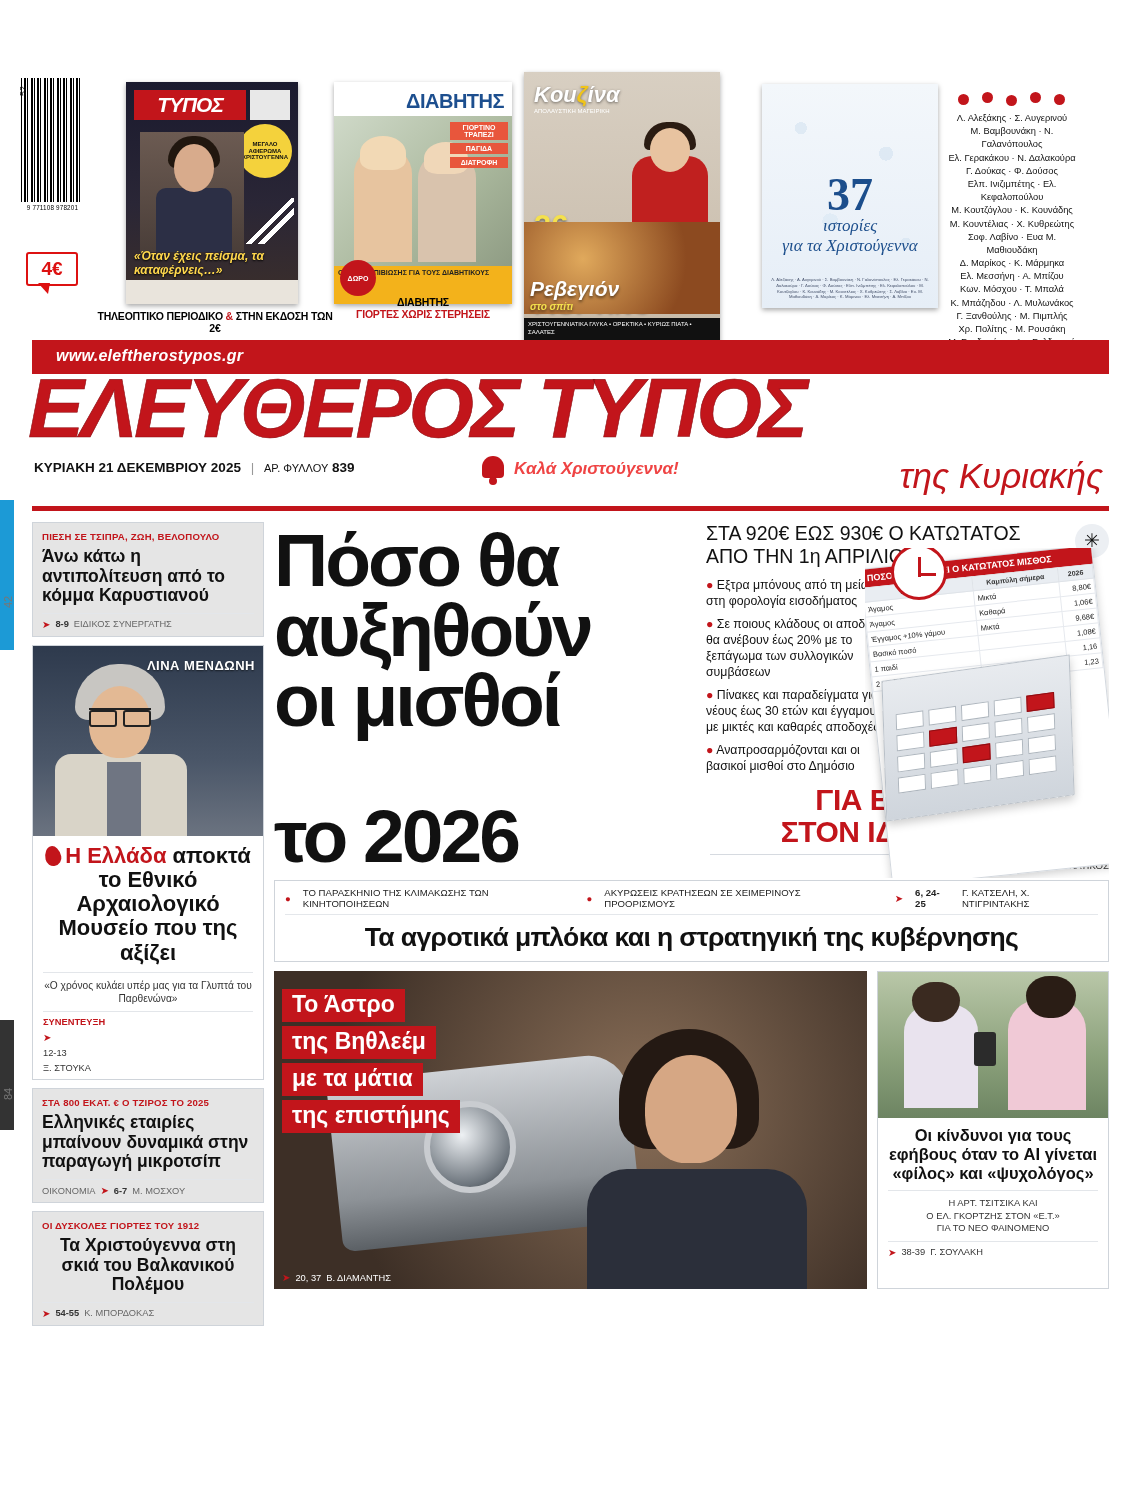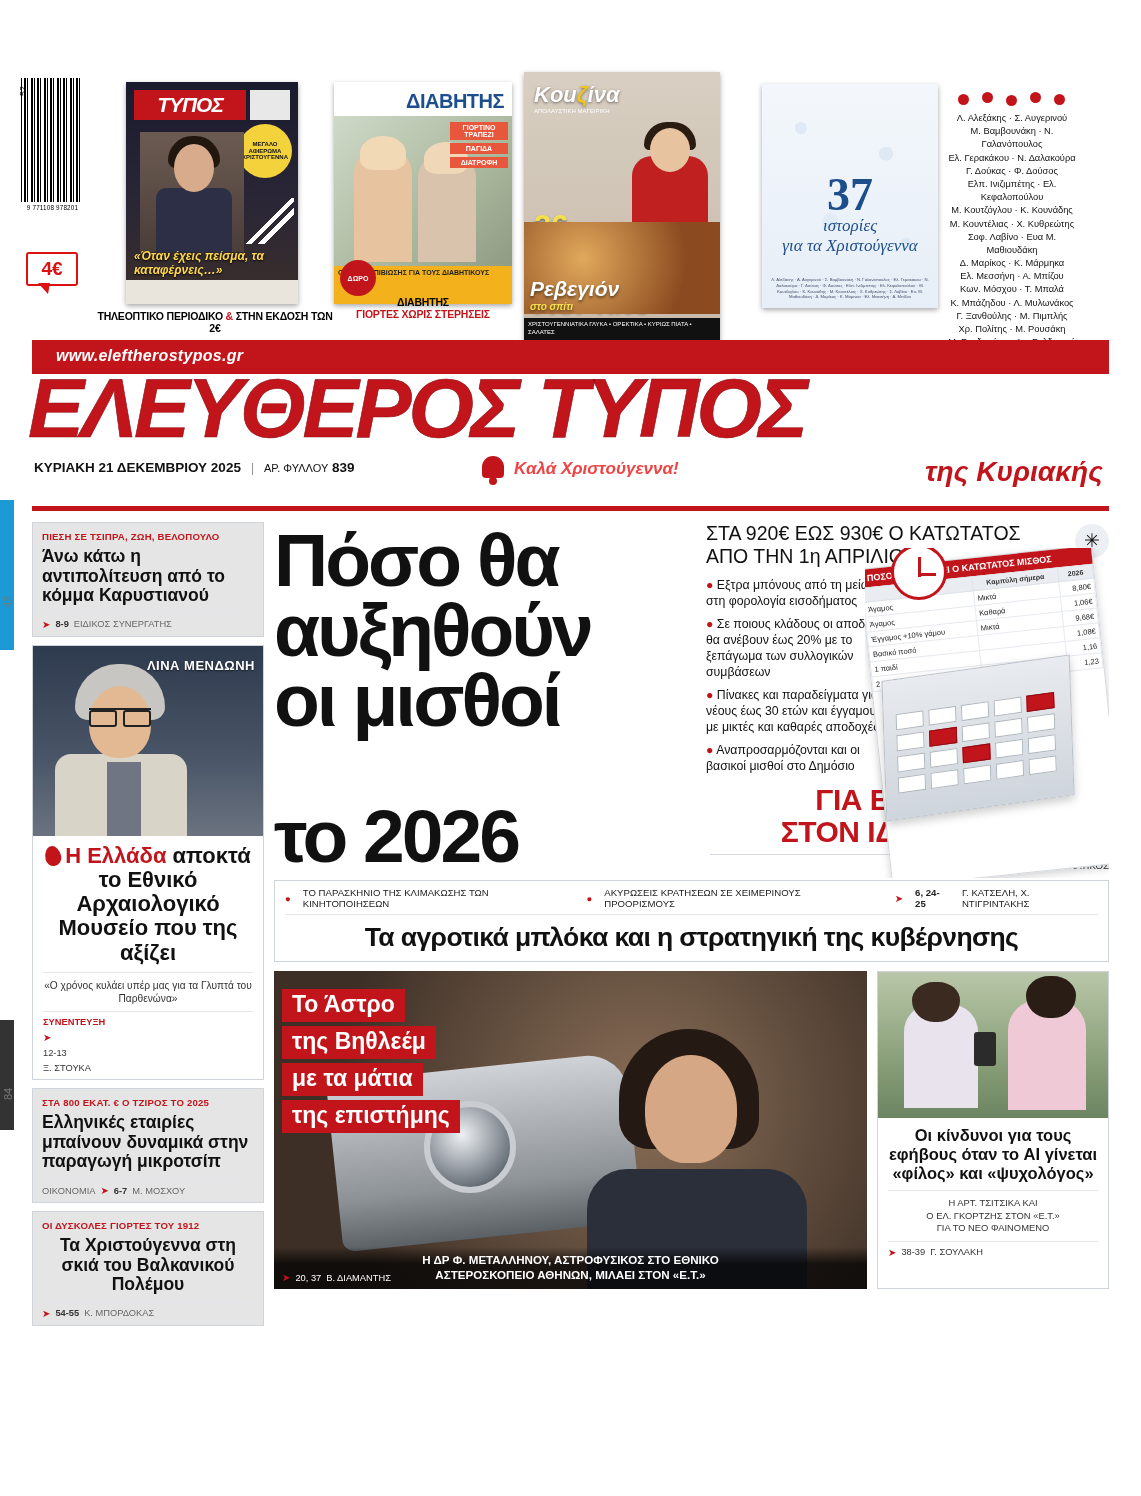--- a/index.html
+++ b/index.html
@@ -196,21 +196,21 @@
     font-style:italic; letter-spacing:0.3px;
   }
   .mh-title {
     position:absolute; left:28px; top:26px; width:1040px;
     color:#c2151b; font-size:84px; font-weight:bold; font-style:italic;
     letter-spacing:-3px; line-height:1; white-space:nowrap;
     -webkit-text-stroke: 0.6px #8d0d12;
   }
   .mh-sunday {
     position:absolute; right:38px; top:116px; color:#c2151b;
-    font-size:28px; font-weight:bold; font-style:italic;
+    font-size:35px; font-weight:normal; font-style:italic;
   }
   .mh-dateline {
     position:absolute; left:34px; top:120px; font-size:13.5px; font-weight:bold;
     color:#111;
   }
   .mh-dateline .sep { color:#999; margin:0 6px; font-weight:normal; }
   .mh-dateline .small { font-size:11px; font-weight:normal; }
   .mh-dateline .issue { font-weight:bold; }
   .mh-xmas {
     position:absolute; left:478px; top:112px; display:flex; align-items:center; gap:6px;
@@ -797,24 +797,20 @@
           <div class="lens"></div>
           <div class="woman-hair"></div>
           <div class="woman-head"></div>
           <div class="woman-body"></div>
           <div class="astro-title">
             <span>Το Άστρο</span><br>
             <span>της Βηθλεέμ</span><br>
             <span>με τα μάτια</span><br>
             <span>της επιστήμης</span>
           </div>
-          <div class="astro-cap">
-            <div>Η ΔΡ Φ. ΜΕΤΑΛΛΗΝΟΥ, ΑΣΤΡΟΦΥΣΙΚΟΣ ΣΤΟ ΕΘΝΙΚΟ</div>
-            <div>ΑΣΤΕΡΟΣΚΟΠΕΙΟ ΑΘΗΝΩΝ, ΜΙΛΑΕΙ ΣΤΟΝ «Ε.Τ.»</div>
-          </div>
           <div class="astro-ref">
             <span class="arrow">➤</span>
             <span>20, 37</span>
             <span>Β. ΔΙΑΜΑΝΤΗΣ</span>
           </div>
         </div>
 
         <div class="teens">
           <div class="teens-photo">
             <div class="teens-g1"></div>

